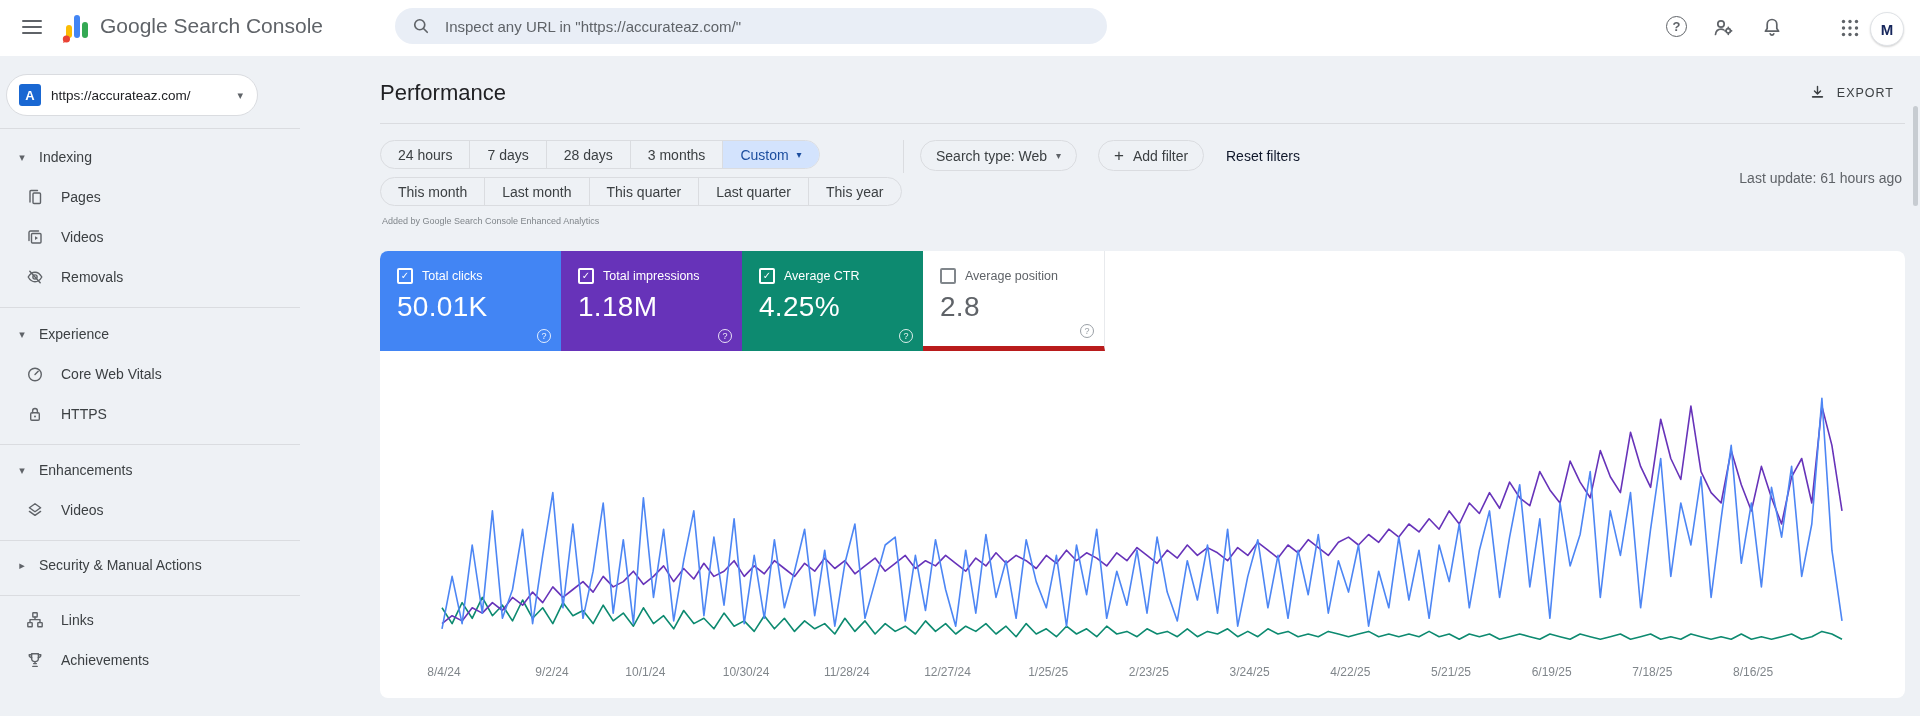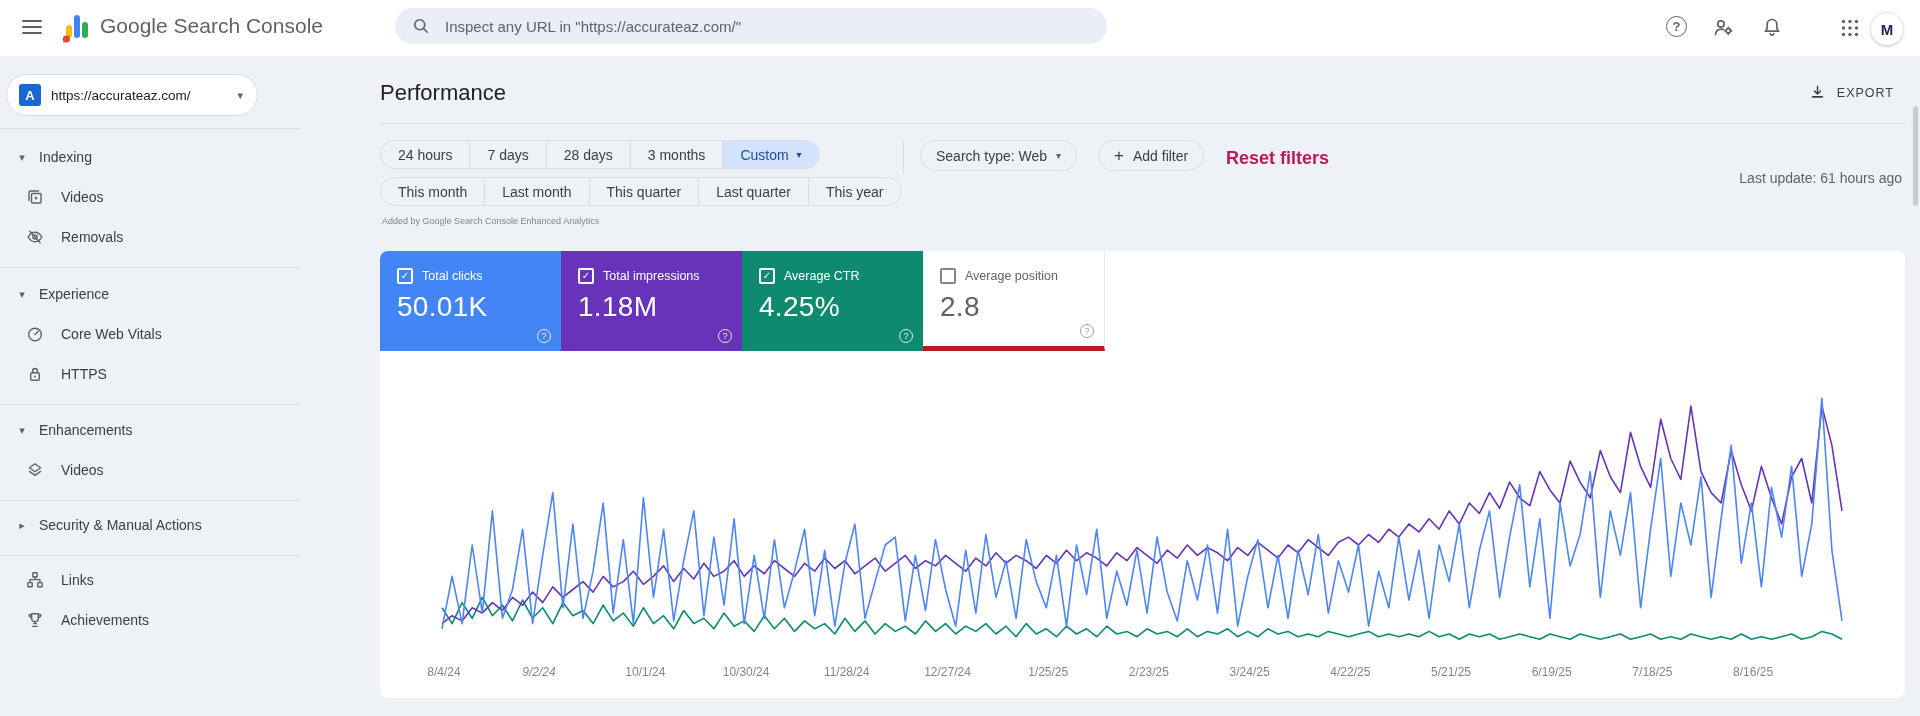--- a/index.html
+++ b/index.html
@@ -51,21 +51,21 @@
         font-family:"Liberation Sans",sans-serif;}
   .chip:first-child{border-left:none;}
   .chip.selected{background:#d3e3fd;color:#1b4d9e;font-weight:500;}
   .chip.selected .chip-caret{color:#1b4d9e;}
   .chip-caret{font-size:10px;color:#5f6368;}
   .v-divider{position:absolute;left:903px;top:140px;width:1px;height:33px;background:#dadce0;}
   .pill-chip{position:absolute;display:inline-flex;align-items:center;gap:9px;height:31px;
              border:1px solid #dadce0;border-radius:17px;padding:0 15px;font-size:14px;color:#3c4043;
              background:transparent;box-sizing:border-box;cursor:pointer;font-family:"Liberation Sans",sans-serif;}
   .plus{font-size:17px;color:#3c4043;line-height:1;}
-  .reset-link{position:absolute;left:1226px;top:148px;font-size:18px;font-weight:700;color:#be185d;cursor:pointer;}
+  .reset-link{position:absolute;left:1226px;top:148px;font-size:14px;font-weight:400;color:#0f172a;cursor:pointer;}
   .last-update{position:absolute;right:18px;top:170px;font-size:14px;color:#5f6368;}
   .enhanced-note{position:absolute;left:382px;top:216px;font-size:9px;color:#80868b;}
   
   .panel{position:absolute;left:380px;top:251px;width:1525px;height:447px;background:#fff;
          border-radius:8px;overflow:hidden;}
   .metric-card{position:absolute;top:0;height:100px;width:181px;color:#fff;cursor:pointer;box-sizing:border-box;}
   .metric-card .head{display:flex;align-items:center;gap:9px;margin:17px 0 0 17px;font-size:12.5px;font-weight:500;}
   .cb{width:12px;height:12px;border:2px solid #fff;border-radius:2px;display:flex;align-items:center;
       justify-content:center;font-size:10px;line-height:1;color:#fff;flex:none;}
   .metric-card .value{margin:7px 0 0 17px;font-size:28px;letter-spacing:.3px;}
@@ -143,20 +143,27 @@
       <span class="caret">▾</span>
     </div>
     <div class="sb-divider"></div>
 
     <div class="sb-header" style="margin-top:8px">
       <span class="sb-caret">▾</span>
       <span>Indexing</span>
     </div>
     <div class="sb-item">
       <svg width="18" height="18" viewBox="0 0 18 18" fill="none" stroke="#5f6368" stroke-width="1.4" stroke-linecap="round" stroke-linejoin="round">
+          <path d="M11.5 2.5H5a1 1 0 0 0-1 1V14"></path>
+          <rect x="7" y="5" width="7.5" height="10.5" rx="1"></rect>
+        </svg>
+      <span>Pages</span>
+    </div>
+    <div class="sb-item">
+      <svg width="18" height="18" viewBox="0 0 18 18" fill="none" stroke="#5f6368" stroke-width="1.4" stroke-linecap="round" stroke-linejoin="round">
           <path d="M3 12.5V4.5A1.5 1.5 0 0 1 4.5 3h8"></path>
           <rect x="5.5" y="5.5" width="9.5" height="9.5" rx="1"></rect>
           <path d="M9 8.2l3 1.9-3 1.9z" fill="#5f6368" stroke="none"></path>
         </svg>
       <span>Videos</span>
     </div>
     <div class="sb-item">
       <svg width="18" height="18" viewBox="0 0 18 18" fill="none" stroke="#5f6368" stroke-width="1.4" stroke-linecap="round" stroke-linejoin="round">
           <path d="M2.2 9c1.7-3 4.3-4.8 6.8-4.8S14.1 6 15.8 9c-1.7 3-4.3 4.8-6.8 4.8S3.9 12 2.2 9z"></path>
           <circle cx="9" cy="9" r="2.1"></circle>
@@ -325,21 +332,21 @@
 
     <div class="chart-area">
       <svg id="chart-svg" width="1410" height="278" viewBox="0 0 1410 278" preserveAspectRatio="none">
           <polyline points="2.0,226.8 12.1,242.6 22.1,221.6 32.2,237.3 42.3,216.4 52.4,234.7 62.4,224.2 72.5,239.9 82.6,219.0 92.6,237.3 102.7,226.8 112.8,242.6 122.9,221.6 132.9,234.7 143.0,229.5 153.1,242.6 163.2,224.2 173.2,239.9 183.3,232.1 193.4,245.2 203.4,226.8 213.5,242.6 223.6,234.7 233.7,247.8 243.7,229.5 253.8,242.6 263.9,237.3 273.9,247.8 284.0,232.1 294.1,245.2 304.2,239.9 314.2,250.4 324.3,234.7 334.4,247.8 344.4,237.3 354.5,250.4 364.6,239.9 374.7,247.8 384.7,242.6 394.8,253.0 404.9,237.3 414.9,250.4 425.0,239.9 435.1,253.0 445.2,242.6 455.2,250.4 465.3,245.2 475.4,253.0 485.5,239.9 495.5,250.4 505.6,242.6 515.7,253.0 525.7,245.2 535.8,250.4 545.9,242.6 556.0,253.0 566.0,245.2 576.1,255.7 586.2,242.6 596.2,253.0 606.3,247.8 616.4,255.7 626.5,245.2 636.5,253.0 646.6,247.8 656.7,255.7 666.7,245.2 676.8,253.0 686.9,250.4 697.0,255.7 707.0,247.8 717.1,253.0 727.2,250.4 737.3,255.7 747.3,247.8 757.4,255.7 767.5,250.4 777.5,253.0 787.6,247.8 797.7,255.7 807.8,250.4 817.8,255.7 827.9,247.8 838.0,253.0 848.0,250.4 858.1,255.7 868.2,253.0 878.3,255.7 888.3,250.4 898.4,253.0 908.5,255.7 918.5,253.0 928.6,250.4 938.7,255.7 948.8,253.0 958.8,255.7 968.9,253.0 979.0,255.7 989.1,250.4 999.1,255.7 1009.2,253.0 1019.3,258.3 1029.3,253.0 1039.4,255.7 1049.5,253.0 1059.6,258.3 1069.6,255.7 1079.7,253.0 1089.8,255.7 1099.8,258.3 1109.9,253.0 1120.0,255.7 1130.1,258.3 1140.1,253.0 1150.2,255.7 1160.3,258.3 1170.3,255.7 1180.4,253.0 1190.5,258.3 1200.6,255.7 1210.6,253.0 1220.7,258.3 1230.8,255.7 1240.8,258.3 1250.9,253.0 1261.0,255.7 1271.1,258.3 1281.1,255.7 1291.2,258.3 1301.3,253.0 1311.4,258.3 1321.4,255.7 1331.5,258.3 1341.6,255.7 1351.6,253.0 1361.7,258.3 1371.8,255.7 1381.9,250.4 1391.9,253.0 1402.0,258.3" fill="none" stroke="#0d8a70" stroke-width="1.6" stroke-linejoin="round"></polyline>
           <polyline points="2.0,242.6 12.1,234.7 22.1,239.9 32.2,226.8 42.3,232.1 52.4,221.6 62.4,229.5 72.5,216.4 82.6,224.2 92.6,211.1 102.7,221.6 112.8,205.9 122.9,216.4 132.9,208.5 143.0,200.6 153.1,211.1 163.2,195.4 173.2,205.9 183.3,200.6 193.4,190.2 203.4,203.3 213.5,195.4 223.6,184.9 233.7,200.6 243.7,187.5 253.8,198.0 263.9,182.3 273.9,195.4 284.0,190.2 294.1,179.7 304.2,195.4 314.2,184.9 324.3,192.8 334.4,179.7 344.4,187.5 354.5,195.4 364.6,182.3 374.7,190.2 384.7,177.1 394.8,187.5 404.9,179.7 414.9,192.8 425.0,184.9 435.1,177.1 445.2,190.2 455.2,182.3 465.3,174.4 475.4,187.5 485.5,179.7 495.5,184.9 505.6,174.4 515.7,182.3 525.7,190.2 535.8,177.1 545.9,184.9 556.0,171.8 566.0,182.3 576.1,174.4 586.2,179.7 596.2,187.5 606.3,174.4 616.4,182.3 626.5,169.2 636.5,179.7 646.6,171.8 656.7,177.1 666.7,184.9 676.8,171.8 686.9,179.7 697.0,166.6 707.0,174.4 717.1,182.3 727.2,169.2 737.3,177.1 747.3,164.0 757.4,174.4 767.5,166.6 777.5,171.8 787.6,179.7 797.7,166.6 807.8,174.4 817.8,161.3 827.9,169.2 838.0,177.1 848.0,164.0 858.1,171.8 868.2,158.7 878.3,166.6 888.3,174.4 898.4,161.3 908.5,156.1 918.5,164.0 928.6,153.5 938.7,161.3 948.8,148.2 958.8,156.1 968.9,143.0 979.0,150.9 989.1,137.8 999.1,148.2 1009.2,129.9 1019.3,143.0 1029.3,122.0 1039.4,132.5 1049.5,111.6 1059.6,127.3 1069.6,101.1 1079.7,116.8 1089.8,124.7 1099.8,90.6 1109.9,108.9 1120.0,122.0 1130.1,80.1 1140.1,101.1 1150.2,116.8 1160.3,69.6 1170.3,95.8 1180.4,111.6 1190.5,51.3 1200.6,85.4 1210.6,106.3 1220.7,38.2 1230.8,77.5 1240.8,98.5 1250.9,25.1 1261.0,90.6 1271.1,111.6 1281.1,122.0 1291.2,69.6 1301.3,103.7 1311.4,129.9 1321.4,85.4 1331.5,116.8 1341.6,143.0 1351.6,95.8 1361.7,77.5 1371.8,122.0 1381.9,25.1 1391.9,64.4 1402.0,129.9" fill="none" stroke="#6733b9" stroke-width="1.6" stroke-linejoin="round"></polyline>
           <polyline points="2.0,247.8 12.1,195.4 22.1,242.6 32.2,164.0 42.3,232.1 52.4,129.9 62.4,237.3 72.5,208.5 82.6,148.2 92.6,242.6 102.7,174.4 112.8,111.6 122.9,226.8 132.9,143.0 143.0,237.3 153.1,190.2 163.2,122.0 173.2,232.1 183.3,158.7 193.4,242.6 203.4,116.8 213.5,216.4 223.6,148.2 233.7,239.9 243.7,179.7 253.8,129.9 263.9,234.7 273.9,156.1 284.0,224.2 294.1,137.8 304.2,242.6 314.2,174.4 324.3,237.3 334.4,158.7 344.4,226.8 354.5,190.2 364.6,148.2 374.7,234.7 384.7,169.2 394.8,245.2 404.9,182.3 414.9,143.0 425.0,237.3 435.1,200.6 445.2,164.0 455.2,156.1 465.3,239.9 475.4,174.4 485.5,229.5 495.5,158.7 505.6,208.5 515.7,245.2 525.7,169.2 535.8,232.1 545.9,153.5 556.0,216.4 566.0,179.7 576.1,237.3 586.2,158.7 596.2,200.6 606.3,226.8 616.4,174.4 626.5,245.2 636.5,164.0 646.6,213.7 656.7,148.2 666.7,237.3 676.8,190.2 686.9,224.2 697.0,169.2 707.0,232.1 717.1,156.1 727.2,211.1 737.3,239.9 747.3,179.7 757.4,219.0 767.5,164.0 777.5,232.1 787.6,148.2 797.7,245.2 807.8,195.4 817.8,158.7 827.9,226.8 838.0,174.4 848.0,237.3 858.1,169.2 868.2,213.7 878.3,153.5 888.3,232.1 898.4,179.7 908.5,211.1 918.5,164.0 928.6,245.2 938.7,190.2 948.8,226.8 958.8,156.1 968.9,219.0 979.0,169.2 989.1,237.3 999.1,164.0 1009.2,200.6 1019.3,143.0 1029.3,226.8 1039.4,169.2 1049.5,129.9 1059.6,216.4 1069.6,156.1 1079.7,103.7 1089.8,205.9 1099.8,137.8 1109.9,237.3 1120.0,122.0 1130.1,184.9 1140.1,153.5 1150.2,90.6 1160.3,216.4 1170.3,129.9 1180.4,174.4 1190.5,111.6 1200.6,226.8 1210.6,148.2 1220.7,77.5 1230.8,195.4 1240.8,122.0 1250.9,164.0 1261.0,95.8 1271.1,216.4 1281.1,137.8 1291.2,64.4 1301.3,182.3 1311.4,122.0 1321.4,205.9 1331.5,106.3 1341.6,156.1 1351.6,85.4 1361.7,195.4 1371.8,143.0 1381.9,17.2 1391.9,169.2 1402.0,239.9" fill="none" stroke="#4d86f4" stroke-width="1.6" stroke-linejoin="round"></polyline>
         </svg>
     </div>
     <div class="x-labels" id="x-labels">
         <span style="left: 4px;">8/4/24</span>
-        <span style="left: 99px; font-style: italic;">9/2/24</span>
+        <span style="left: 112px;">9/2/24</span>
         <span style="left: 205.4px;">10/1/24</span>
         <span style="left: 306.1px;">10/30/24</span>
         <span style="left: 406.8px;">11/28/24</span>
         <span style="left: 507.5px;">12/27/24</span>
         <span style="left: 608.2px;">1/25/25</span>
         <span style="left: 708.9px;">2/23/25</span>
         <span style="left: 809.6px;">3/24/25</span>
         <span style="left: 910.3px;">4/22/25</span>
         <span style="left: 1011px;">5/21/25</span>
         <span style="left: 1111.7px;">6/19/25</span>

